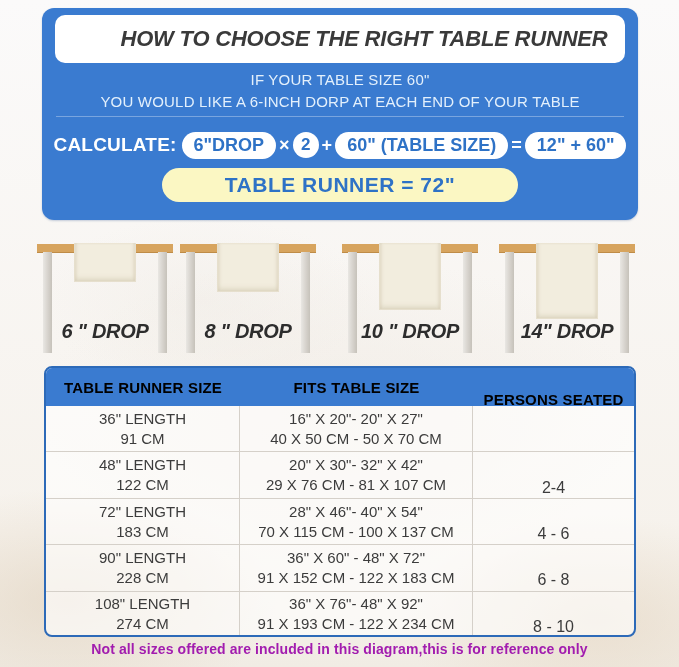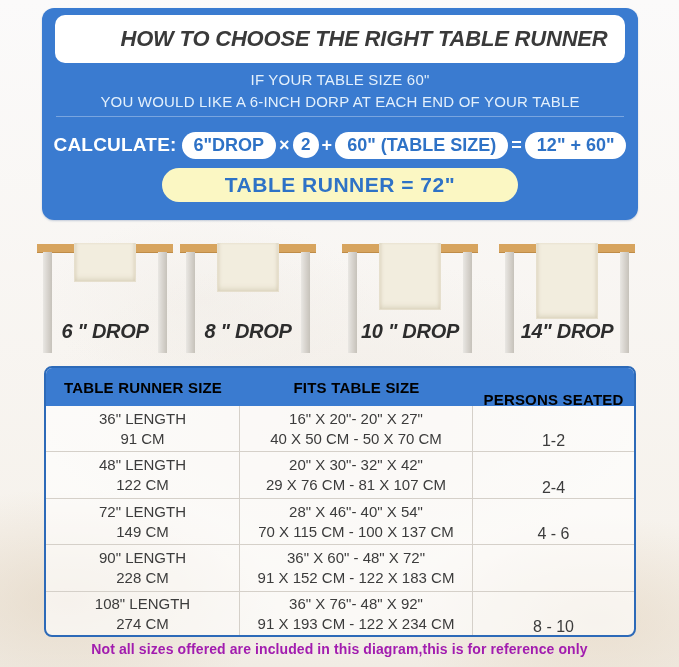--- a/index.html
+++ b/index.html
@@ -187,53 +187,53 @@
     <div class="tbody" id="table-body">
         <div class="tr">
           <div class="td col0 sep">
             <div>36" LENGTH</div>
             <div>91 CM</div>
           </div>
           <div class="td col1 sep">
             <div>16" X 20"- 20" X 27"</div>
             <div>40 X 50 CM - 50 X 70 CM</div>
           </div>
-          <div class="td col2 persons">1-2</div>
         </div>
         <div class="tr">
           <div class="td col0 sep">
             <div>48" LENGTH</div>
             <div>122 CM</div>
           </div>
           <div class="td col1 sep">
             <div>20" X 30"- 32" X 42"</div>
             <div>29 X 76 CM - 81 X 107 CM</div>
           </div>
           <div class="td col2 persons">2-4</div>
         </div>
         <div class="tr">
           <div class="td col0 sep">
             <div>72" LENGTH</div>
-            <div>149 CM</div>
+            <div>183 CM</div>
           </div>
           <div class="td col1 sep">
             <div>28" X 46"- 40" X 54"</div>
             <div>70 X 115 CM - 100 X 137 CM</div>
           </div>
           <div class="td col2 persons">4 - 6</div>
         </div>
         <div class="tr">
           <div class="td col0 sep">
             <div>90" LENGTH</div>
             <div>228 CM</div>
           </div>
           <div class="td col1 sep">
             <div>36" X 60" - 48" X 72"</div>
             <div>91 X 152 CM - 122 X 183 CM</div>
           </div>
+          <div class="td col2 persons">6 - 8</div>
         </div>
         <div class="tr">
           <div class="td col0 sep">
             <div>108" LENGTH</div>
             <div>274 CM</div>
           </div>
           <div class="td col1 sep">
             <div>36" X 76"- 48" X 92"</div>
             <div>91 X 193 CM - 122 X 234 CM</div>
           </div>

